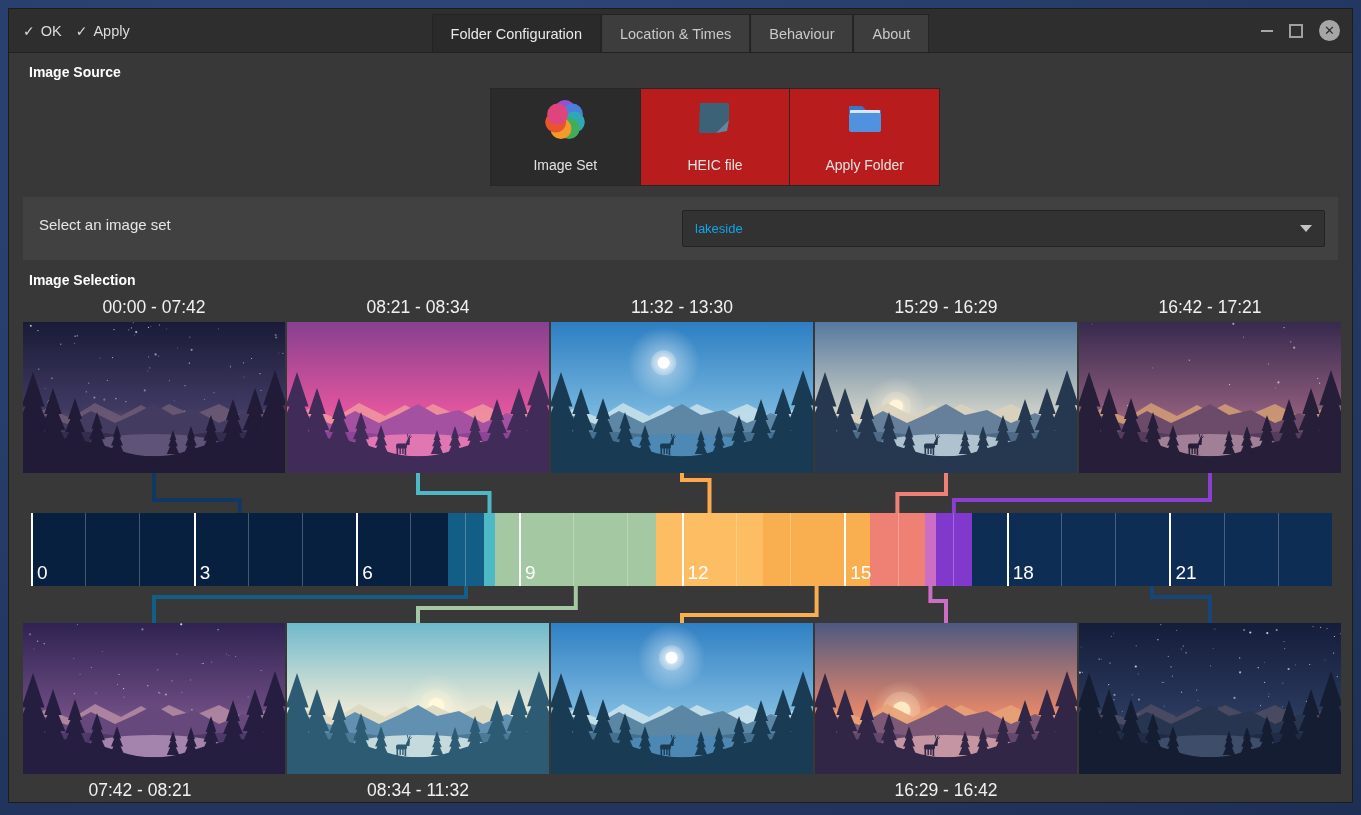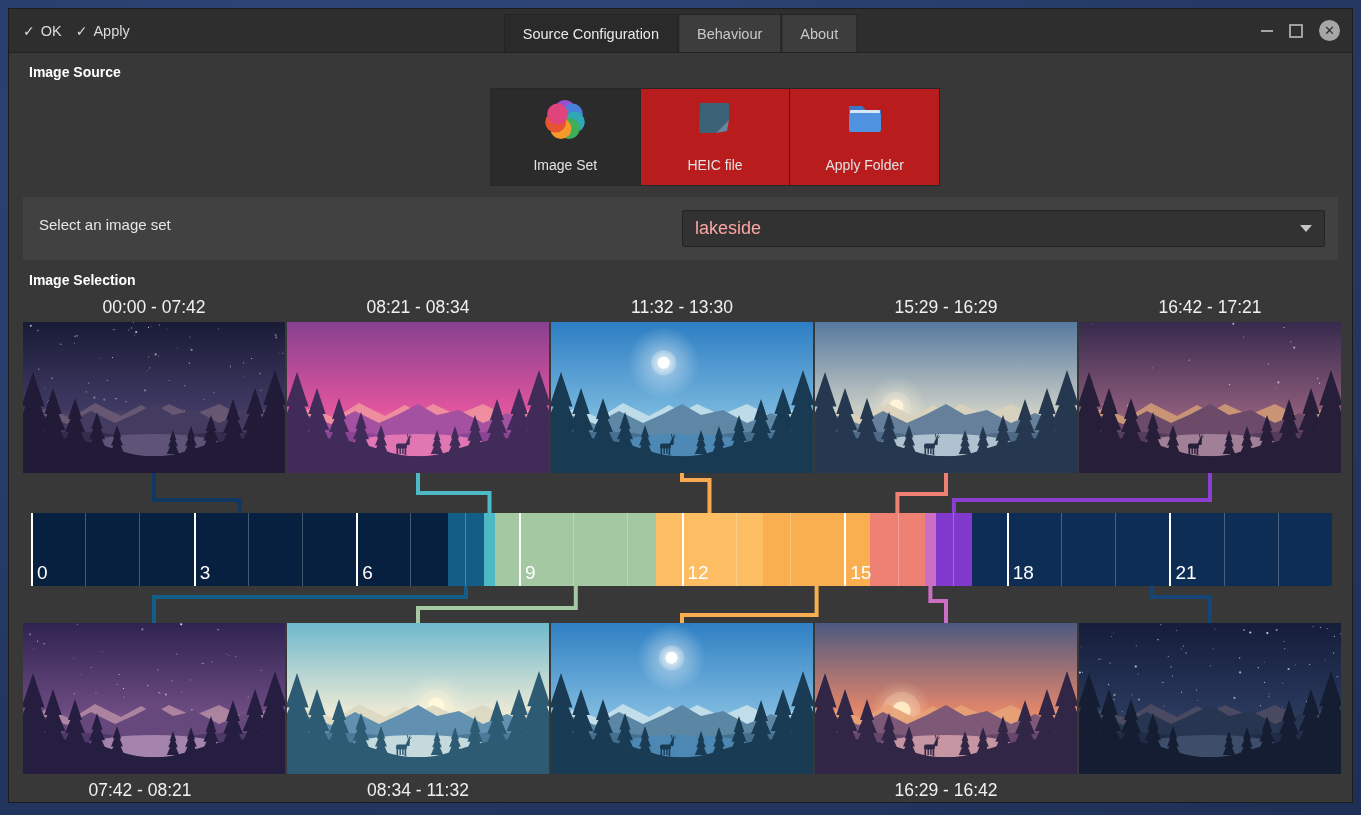--- a/index.html
+++ b/index.html
@@ -30,21 +30,21 @@
     border:1px solid #272727;box-sizing:border-box;}
   .src-btn{flex:1;display:flex;flex-direction:column;align-items:center;justify-content:flex-end;
     padding-bottom:12px;gap:10px;background:#b91c1c;border-right:1px solid #272727;}
   .src-btn:last-child{border-right:none;}
   .src-btn.selected{background:#2b2b2b;}
   .src-label{font-size:14px;color:#e2e2e2;}
   #set-strip{position:absolute;left:14px;right:14px;top:188px;height:63px;background:#414141;}
   #set-label{position:absolute;left:30px;top:207px;font-size:15px;color:#e6e6e6;}
   #set-dropdown{position:absolute;left:673px;top:201px;width:643px;height:37px;background:#323232;
     border:1px solid #232323;border-radius:2px;box-sizing:border-box;display:flex;align-items:center;}
-  #set-dropdown .val{margin-left:12px;font-size:18px;color:#fca5a5;flex:1;}
+  #set-dropdown .val{margin-left:12px;font-size:13px;color:#0ea5e9;flex:1;}
   #set-dropdown .caret{margin-right:12px;width:0;height:0;border-left:6px solid transparent;
     border-right:6px solid transparent;border-top:7px solid #c4c4c4;}
   
   #selection{position:absolute;inset:0;}
   .time-label{position:absolute;width:262px;text-align:center;font-size:17.5px;color:#f0f0f0;}
   .thumb{position:absolute;width:262px;height:151px;overflow:hidden;background:#10131f;}
   #timeline{position:absolute;left:22px;top:504px;width:1301px;height:73px;overflow:hidden;}
   .seg{position:absolute;top:0;height:100%;}
   .hline{position:absolute;top:0;height:100%;}
   .hline.minor{width:1px;background:rgba(255,255,255,0.25);}
@@ -61,21 +61,22 @@
     <div id="titlebar">
       <div class="tb-btn">
         <span class="check">✓</span>
         <span>OK</span>
       </div>
       <div class="tb-btn">
         <span class="check">✓</span>
         <span>Apply</span>
       </div>
       <div id="tabs">
-          <div class="tab active">Source Configuration</div>
+          <div class="tab active">Folder Configuration</div>
+          <div class="tab">Location &amp; Times</div>
           <div class="tab">Behaviour</div>
           <div class="tab">About</div>
         </div>
       <div id="win-controls">
         <div class="wc-min"></div>
         <div class="wc-max"></div>
         <div class="wc-close">✕</div>
       </div>
     </div>
 

